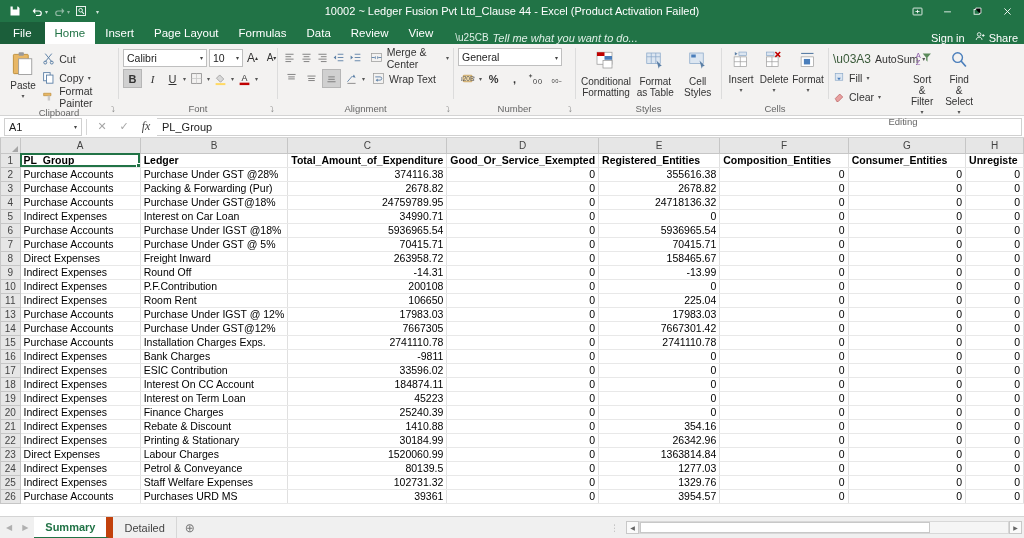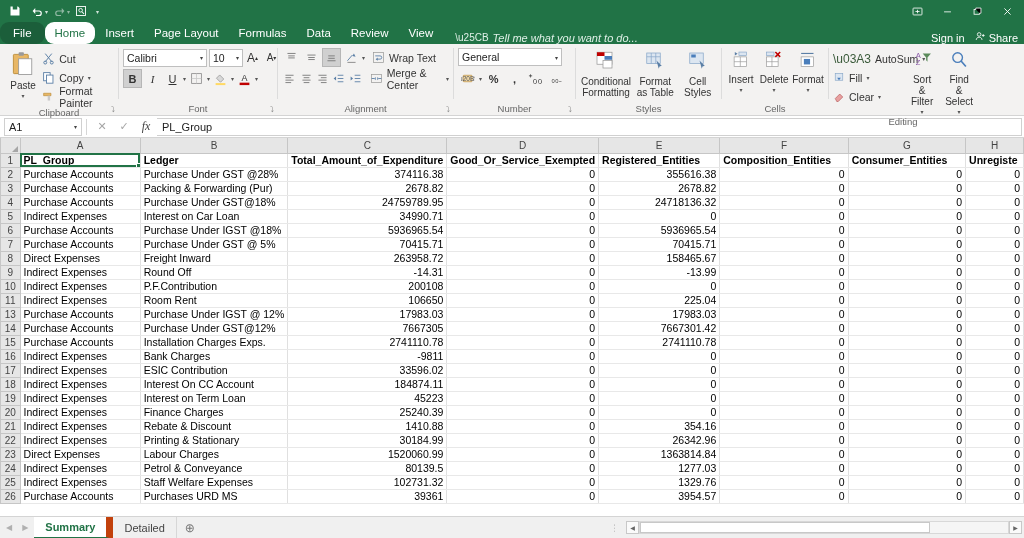--- a/index.html
+++ b/index.html
@@ -37,21 +37,21 @@
     color: #ffffff; font-size: 11px;
   }
   .win-btn svg { display: block; }
 
   
   .tabrow {
     height: 22px; background: #217346; display: flex; align-items: flex-end; position: relative; flex: none;
   }
   .tab {
     height: 22px; padding: 0 10px; display: flex; align-items: center;
-    color: #ffffff; font-size: 11.5px; white-space: nowrap; border-radius: 9px;
+    color: #ffffff; font-size: 11.5px; white-space: nowrap;
   }
   .tab.file { background: #1b5e3a; padding: 0 13px; }
   .tab.active { background: #ffffff; color: #217346; font-weight: normal; }
   .tellme {
     display: flex; align-items: flex-start; gap: 4px; color: #dff0e7;
     font-size: 11px; font-style: italic; padding-left: 12px;
   }
   .bulb { font-size: 10px; font-style: normal; }
   .signin-wrap { margin-left: auto; display: flex; align-items: center; gap: 10px; padding-right: 6px; color: #fff; font-size: 11px; }
   .share { display: flex; align-items: center; gap: 3px; }
@@ -206,20 +206,21 @@
         <svg width="12" height="12" viewBox="0 0 16 16">
             <rect x="2" y="2" width="12" height="12" fill="none" stroke="#ffffff" stroke-width="1.2"></rect>
             <circle cx="7.5" cy="7" r="2.4" fill="none" stroke="#ffffff" stroke-width="1.2"></circle>
             <path stroke="#ffffff" stroke-width="1.4" d="M9.4 9l2.6 3"></path>
           </svg>
       </div>
       <div class="qat-sep"></div>
       <span class="qat-caret">▾</span>
     </div>
 
+    <div class="title-text">10002 ~ Ledger Fusion Pvt Ltd_Clause 44 - Excel (Product Activation Failed)</div>
 
     <div class="win-ctrls">
       <div class="win-btn">
         <svg width="11" height="11" viewBox="0 0 16 16">
             <rect x="1.5" y="3" width="13" height="10" rx="1" fill="none" stroke="#fff" stroke-width="1.2"></rect>
             <path stroke="#fff" stroke-width="1.2" d="M5 8h6M8 5.5v5"></path>
           </svg>
       </div>
       <div class="win-btn">
         <svg width="11" height="11" viewBox="0 0 16 16">
@@ -365,20 +366,60 @@
       <div class="group-label">Font</div>
       <div class="dialog-launch">⤵</div>
     </div>
     <div class="group-sep"></div>
 
     <div class="group" style="width:175px">
       <div class="group-body" style="flex-direction:column; gap:2px">
         <div style="display:flex; align-items:center; gap:1px">
           <div class="fbtn">
             <svg width="13" height="13" viewBox="0 0 16 16">
+                <path stroke="#777" stroke-width="1.1" d="M3 4h10M3 7h7M3 10h10M3 13h7"></path>
+              </svg>
+            </div>
+          <div class="fbtn">
+            <svg width="13" height="13" viewBox="0 0 16 16">
+                <path stroke="#777" stroke-width="1.1" d="M3 4h10M4.5 7h7M3 10h10M4.5 13h7"></path>
+              </svg>
+            </div>
+          <div class="fbtn">
+            <svg width="13" height="13" viewBox="0 0 16 16">
+                <path stroke="#777" stroke-width="1.1" d="M3 4h10M6 7h7M3 10h10M6 13h7"></path>
+              </svg>
+            </div>
+          <div class="fbtn">
+            <svg width="13" height="13" viewBox="0 0 16 16">
+                <path stroke="#5b7fa6" stroke-width="1.1" d="M7 4h7M7 8h7M7 12h7"></path>
+                <path fill="#5b7fa6" d="M5 5.5L2 8l3 2.5z"></path>
+              </svg>
+            </div>
+          <div class="fbtn">
+            <svg width="13" height="13" viewBox="0 0 16 16">
+                <path stroke="#5b7fa6" stroke-width="1.1" d="M7 4h7M7 8h7M7 12h7"></path>
+                <path fill="#5b7fa6" d="M2 5.5L5 8l-3 2.5z"></path>
+              </svg>
+            </div>
+          <div class="smallrow" style="margin-left:6px">
+            <span class="ic">
+              <svg width="13" height="13" viewBox="0 0 16 16">
+                  <rect x="2" y="3" width="12" height="10" fill="none" stroke="#9a9a9a" stroke-width="0.9"></rect>
+                  <path stroke="#5b7fa6" stroke-width="1.1" d="M2 8h3M11 8h3"></path>
+                  <path fill="#5b7fa6" d="M7 6l-2 2 2 2zM9 6l2 2-2 2z"></path>
+                </svg>
+            </span>
+            <span>Merge &amp; Center</span>
+            <span class="caret-sm">▾</span>
+          </div>
+        </div>
+        <div style="display:flex; align-items:center; gap:1px">
+          <div class="fbtn">
+            <svg width="13" height="13" viewBox="0 0 16 16">
                 <path stroke="#777" stroke-width="1.1" d="M3 3h10M4 6h8M4 8.5h8"></path>
               </svg>
             </div>
           <div class="fbtn">
             <svg width="13" height="13" viewBox="0 0 16 16">
                 <path stroke="#777" stroke-width="1.1" d="M3 5h10M4 8h8M4 10.5h8"></path>
               </svg>
             </div>
           <div class="fbtn on">
             <svg width="13" height="13" viewBox="0 0 16 16">
@@ -395,60 +436,20 @@
           <span class="caret-sm">▾</span>
           <div class="smallrow" style="margin-left:6px">
             <span class="ic">
               <svg width="13" height="13" viewBox="0 0 16 16">
                   <rect x="2" y="2" width="12" height="12" fill="none" stroke="#9a9a9a" stroke-width="0.9"></rect>
                   <path fill="none" stroke="#5b7fa6" stroke-width="1.1" d="M4 6h6a2 2 0 0 1 0 4H6"></path>
                   <path fill="#5b7fa6" d="M7 8l-2.5 2L7 12z"></path>
                 </svg>
             </span>
             <span>Wrap Text</span>
-          </div>
-        </div>
-        <div style="display:flex; align-items:center; gap:1px">
-          <div class="fbtn">
-            <svg width="13" height="13" viewBox="0 0 16 16">
-                <path stroke="#777" stroke-width="1.1" d="M3 4h10M3 7h7M3 10h10M3 13h7"></path>
-              </svg>
-            </div>
-          <div class="fbtn">
-            <svg width="13" height="13" viewBox="0 0 16 16">
-                <path stroke="#777" stroke-width="1.1" d="M3 4h10M4.5 7h7M3 10h10M4.5 13h7"></path>
-              </svg>
-            </div>
-          <div class="fbtn">
-            <svg width="13" height="13" viewBox="0 0 16 16">
-                <path stroke="#777" stroke-width="1.1" d="M3 4h10M6 7h7M3 10h10M6 13h7"></path>
-              </svg>
-            </div>
-          <div class="fbtn">
-            <svg width="13" height="13" viewBox="0 0 16 16">
-                <path stroke="#5b7fa6" stroke-width="1.1" d="M7 4h7M7 8h7M7 12h7"></path>
-                <path fill="#5b7fa6" d="M5 5.5L2 8l3 2.5z"></path>
-              </svg>
-            </div>
-          <div class="fbtn">
-            <svg width="13" height="13" viewBox="0 0 16 16">
-                <path stroke="#5b7fa6" stroke-width="1.1" d="M7 4h7M7 8h7M7 12h7"></path>
-                <path fill="#5b7fa6" d="M2 5.5L5 8l-3 2.5z"></path>
-              </svg>
-            </div>
-          <div class="smallrow" style="margin-left:6px">
-            <span class="ic">
-              <svg width="13" height="13" viewBox="0 0 16 16">
-                  <rect x="2" y="3" width="12" height="10" fill="none" stroke="#9a9a9a" stroke-width="0.9"></rect>
-                  <path stroke="#5b7fa6" stroke-width="1.1" d="M2 8h3M11 8h3"></path>
-                  <path fill="#5b7fa6" d="M7 6l-2 2 2 2zM9 6l2 2-2 2z"></path>
-                </svg>
-            </span>
-            <span>Merge &amp; Center</span>
-            <span class="caret-sm">▾</span>
           </div>
         </div>
       </div>
       <div class="group-label">Alignment</div>
       <div class="dialog-launch">⤵</div>
     </div>
     <div class="group-sep"></div>
 
     <div class="group" style="width:121px">
       <div class="group-body" style="flex-direction:column; gap:3px">

